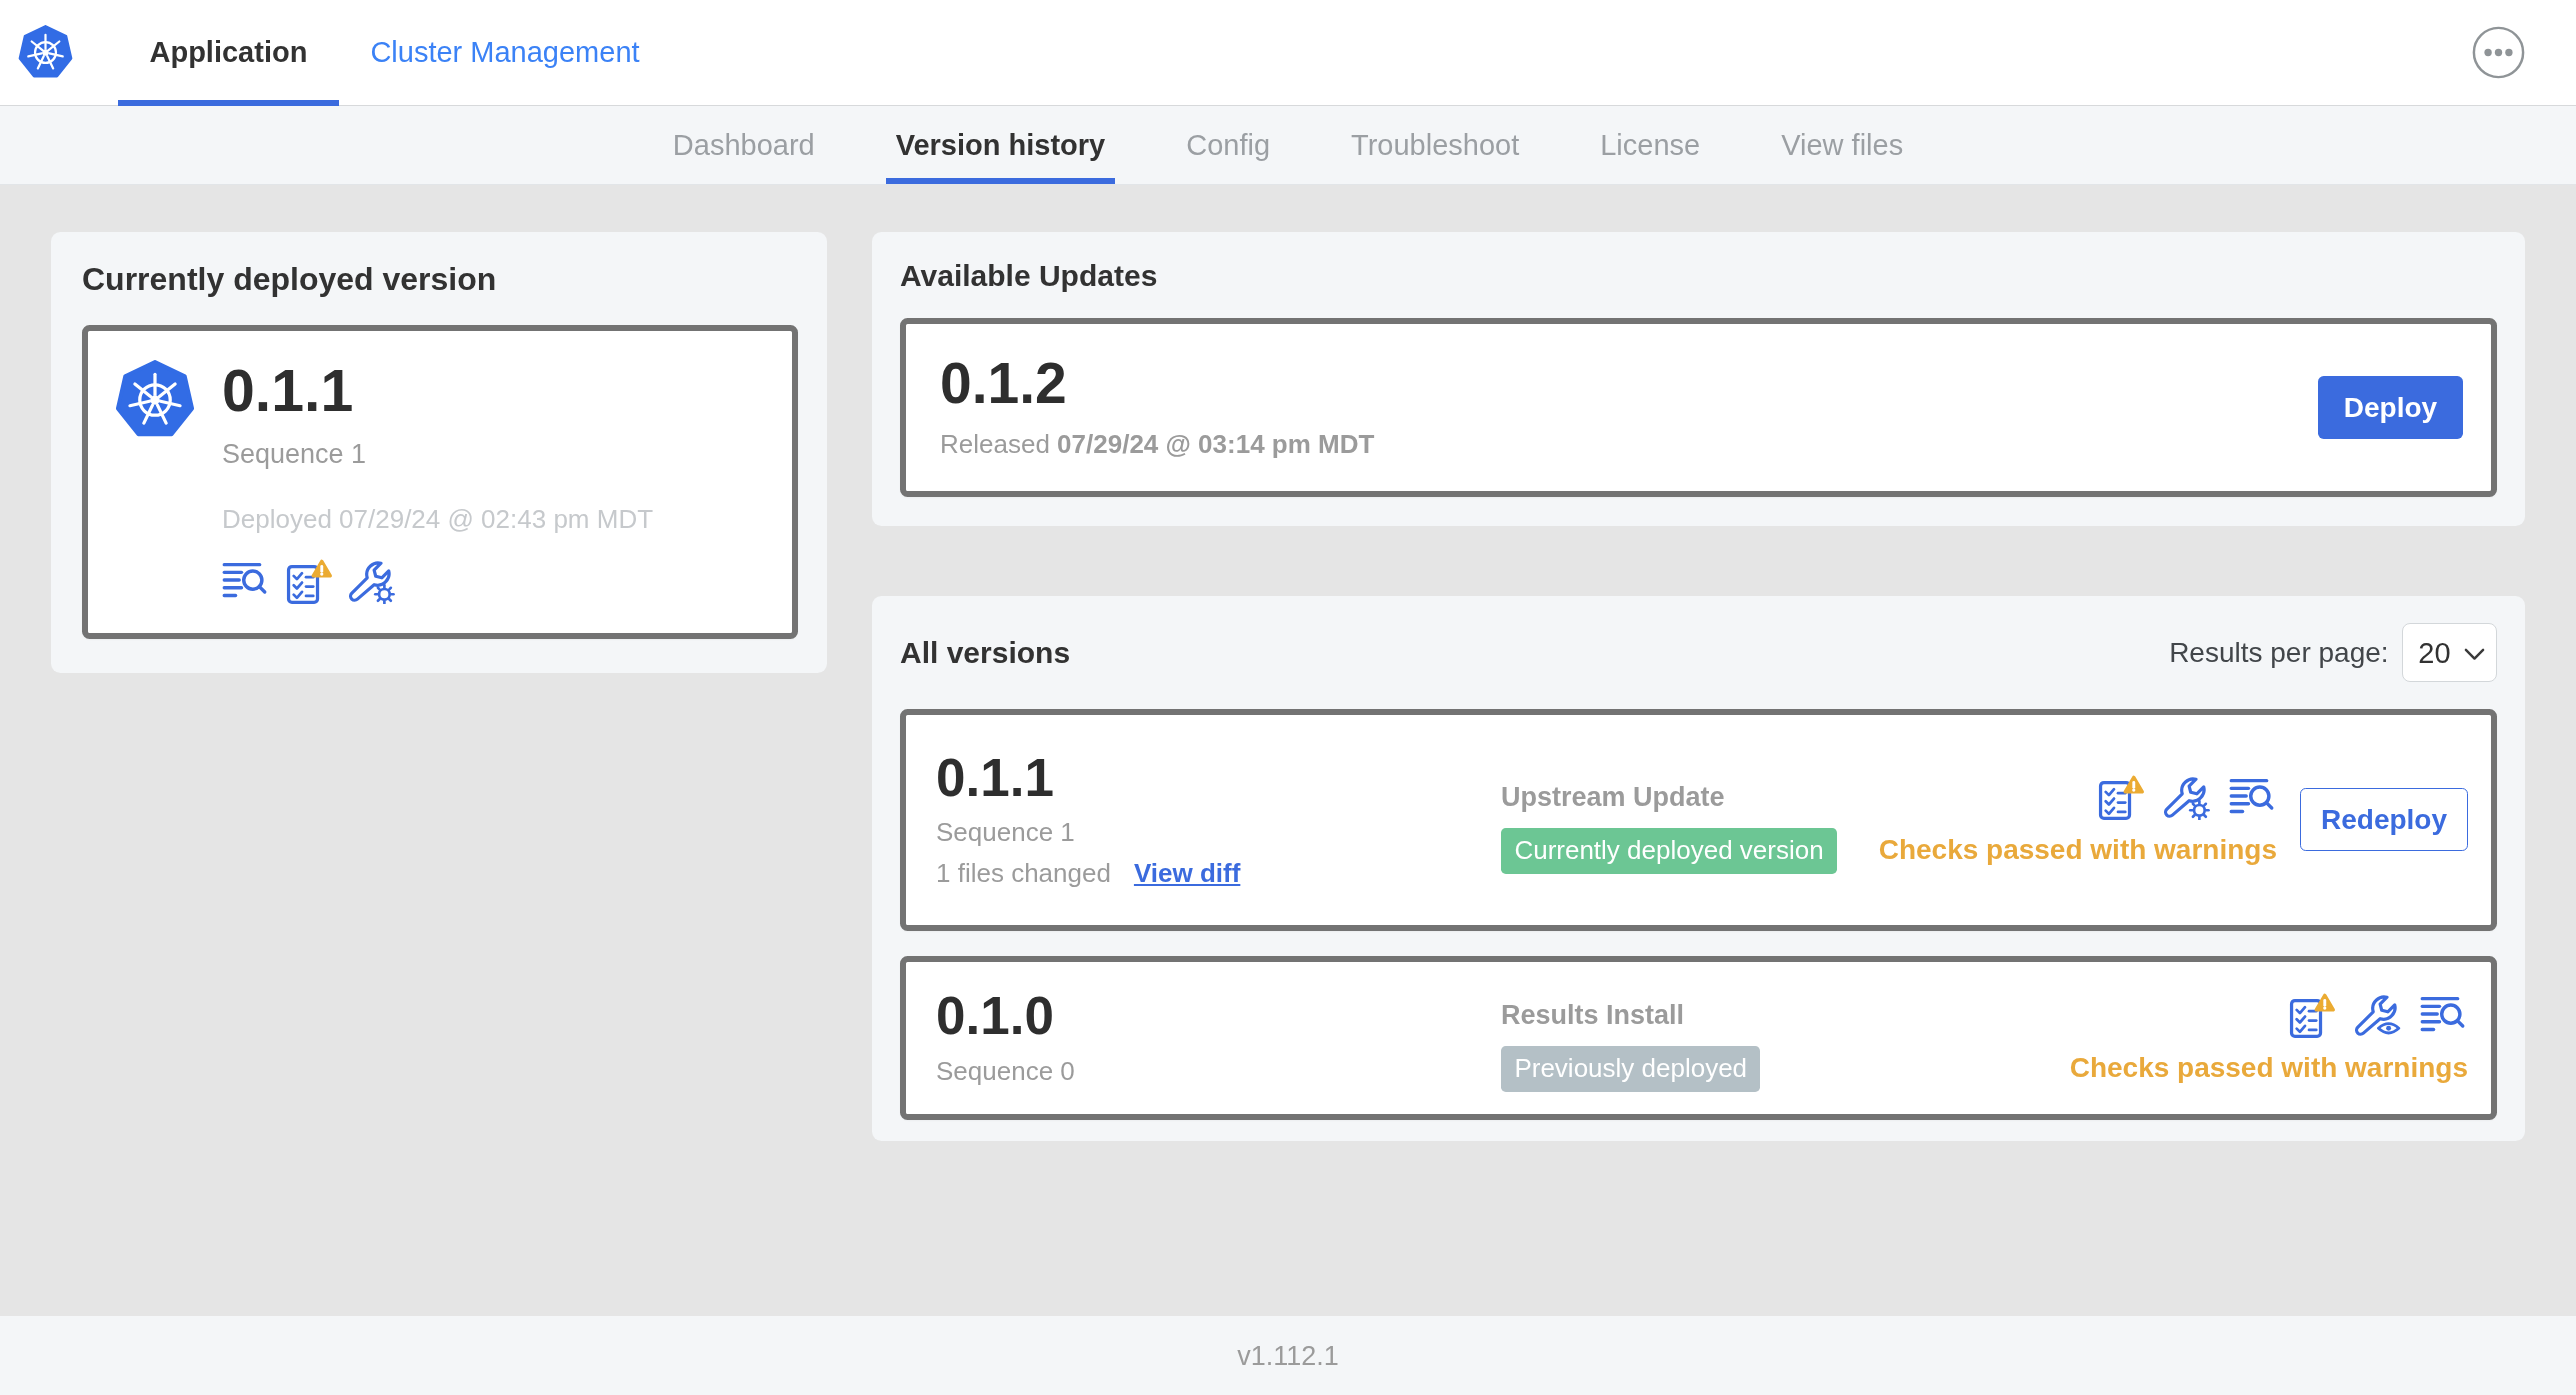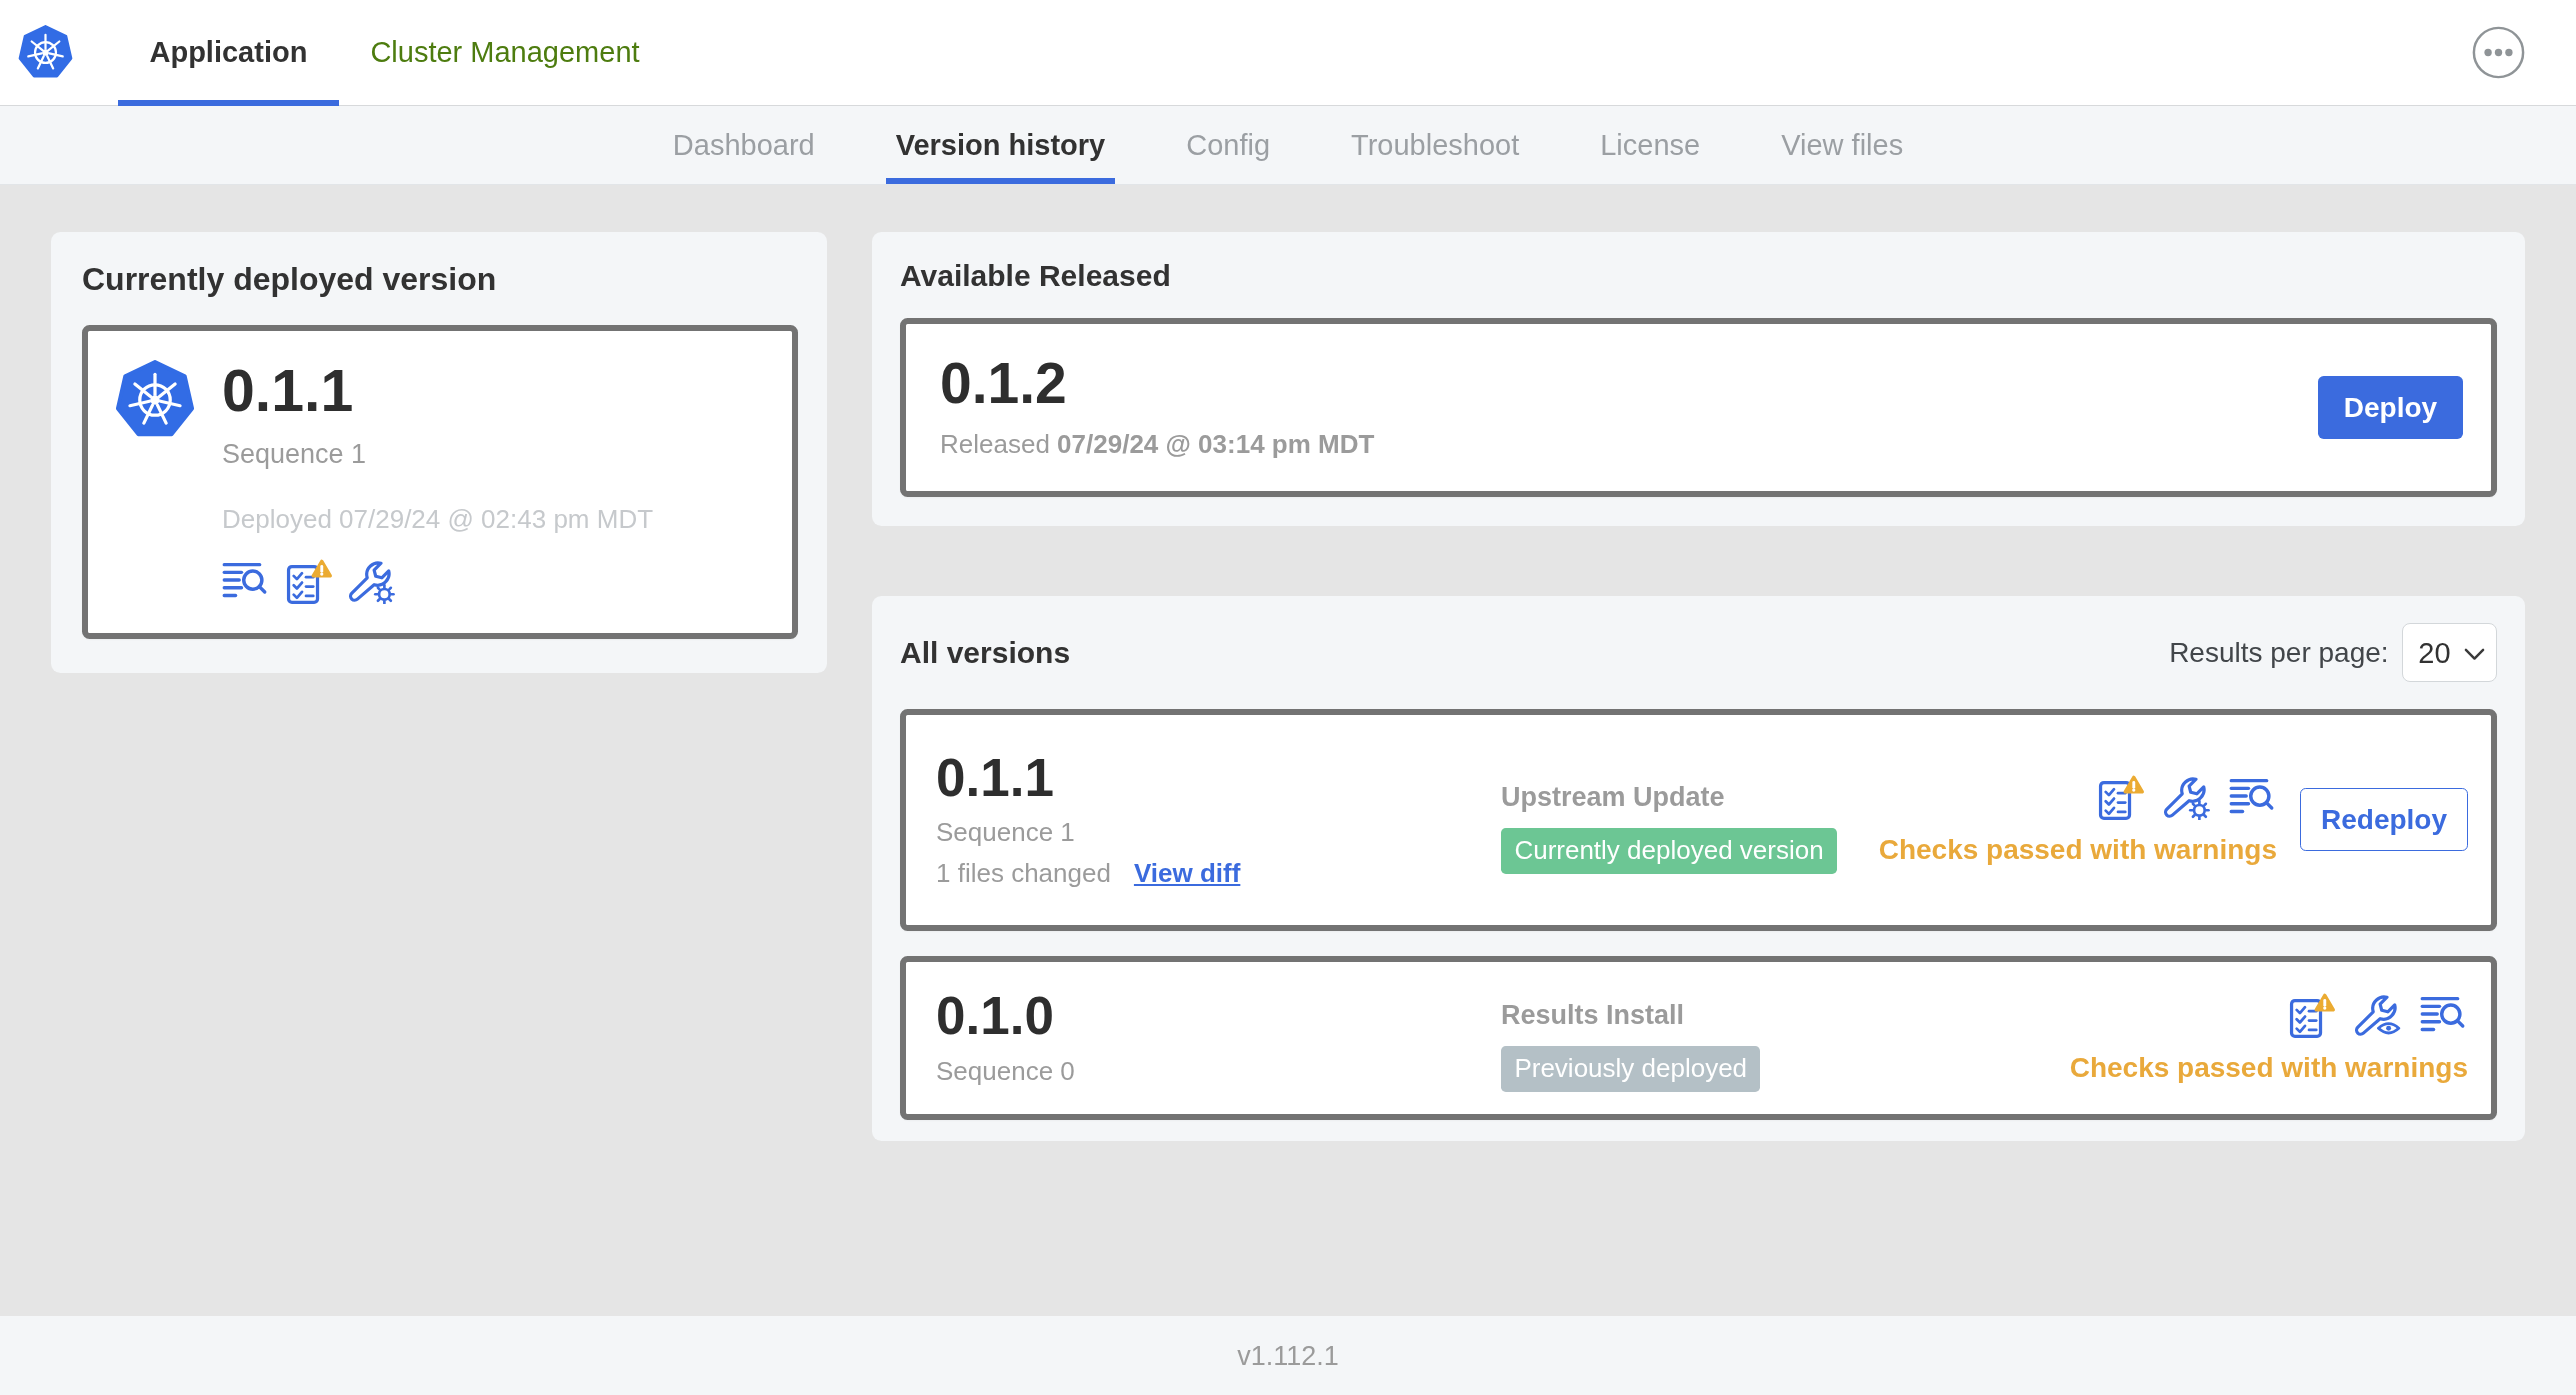--- a/index.html
+++ b/index.html
@@ -15,21 +15,21 @@
   }
   
   .header {
     height:106px; background:#ffffff; border-bottom:1px solid #d7d9db;
     display:flex; align-items:stretch; flex:none;
   }
   .logo-wrap { display:flex; align-items:center; padding-left:18px; }
   .header-tabs { display:flex; margin-left:45px; }
   .htab {
     position:relative; display:flex; align-items:center;
-    padding:0 31.5px; font-size:29px; color:#4d7c0f; font-weight:500; cursor:pointer;
+    padding:0 31.5px; font-size:29px; color:#3b82f6; font-weight:500; cursor:pointer;
   }
   .htab.active { color:#323232; font-weight:600; }
   .htab.active::after {
     content:""; position:absolute; left:0; right:0; bottom:-1px; height:5.7px; background:#3b6bde;
   }
   .menu-btn {
     margin-left:auto; margin-right:51px; align-self:center;
     width:53px; height:53px; border:none; background:transparent; cursor:pointer; padding:0;
   }
   
@@ -271,21 +271,21 @@
               </svg>
           </span>
         </div>
       </div>
     </div>
   </div>
 
   <div class="right-col">
 
     <div class="gray-card updates-card">
-      <div class="section-title">Available Released</div>
+      <div class="section-title">Available Updates</div>
       <div class="white-card update-inner">
         <div>
           <div class="upd-version">0.1.2</div>
           <div class="upd-released">
             <span>Released</span>
             <b>07/29/24 @ 03:14 pm MDT</b>
           </div>
         </div>
         <button class="btn-primary">Deploy</button>
       </div>

